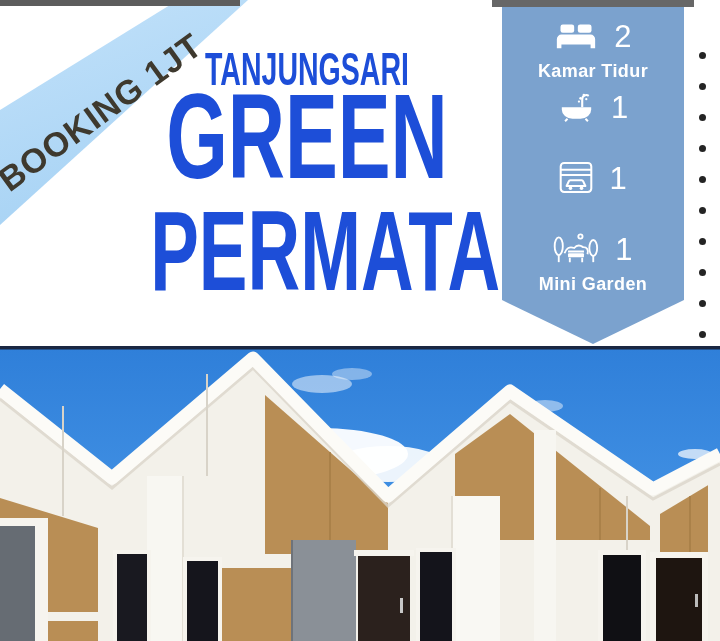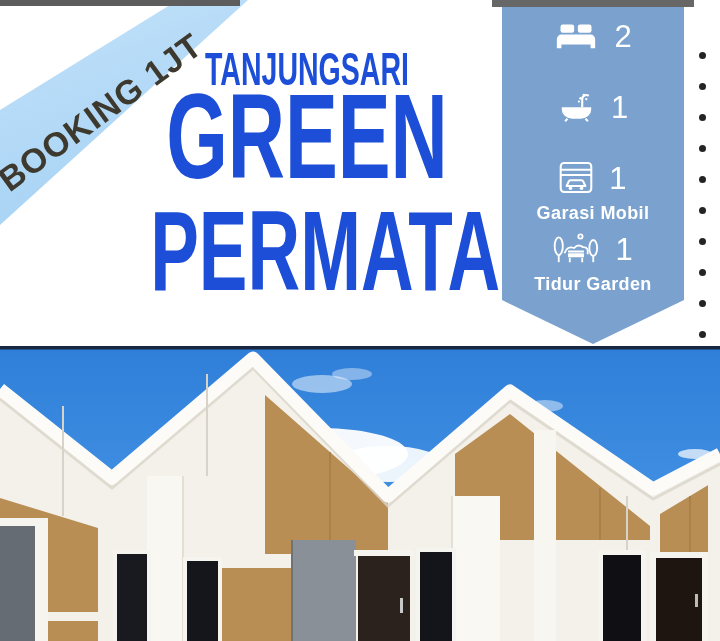--- a/index.html
+++ b/index.html
@@ -73,20 +73,21 @@
       <div class="feat-row">
         <span>
           <svg width="44" height="31" viewBox="0 0 48 34">
             <rect x="7" y="5" width="15" height="9" rx="2.5" fill="#fff"></rect>
             <rect x="26" y="5" width="15" height="9" rx="2.5" fill="#fff"></rect>
             <path d="M3 31 V21 a5 5 0 0 1 5-5 h32 a5 5 0 0 1 5 5 v10 h-5 v-4 H8 v4 z" fill="#fff"></path>
           </svg>
         </span>
         <span class="feat-count">2</span>
       </div>
+      <div class="feat-label">Kamar Tidur</div>
     </div>
 
     <div class="feat">
       <div class="feat-row">
         <span>
           <svg width="37" height="31" viewBox="0 0 44 38">
             <path d="M4 20 h36 v3 a13 11 0 0 1 -13 11 h-10 a13 11 0 0 1 -13 -11 z" fill="#fff"></path>
             <path d="M11 34 l-3 3 M33 34 l3 3" stroke="#fff" stroke-width="2.4" fill="none"></path>
             <path d="M29 20 V10 a5 5 0 0 1 8 -4" stroke="#fff" stroke-width="2.6" fill="none"></path>
             <circle cx="27" cy="9" r="1.6" fill="#fff"></circle>
@@ -106,40 +107,39 @@
             <rect x="2" y="2" width="36" height="34" rx="4"></rect>
             <path d="M2 10 h36 M2 16 h36"></path>
             <path d="M9 29 l2.5-5.5 a2 2 0 0 1 1.8-1.2 h13.4 a2 2 0 0 1 1.8 1.2 L31 29"></path>
             <path d="M8 29 h24"></path>
             <circle cx="13.5" cy="31.5" r="2.1" fill="#fff" stroke="none"></circle>
             <circle cx="26.5" cy="31.5" r="2.1" fill="#fff" stroke="none"></circle>
           </svg>
         </span>
         <span class="feat-count">1</span>
       </div>
-      <div class="feat-label">Garasi Mobil</div>
     </div>
 
     <div class="feat">
       <div class="feat-row">
         <span>
           <svg width="46" height="34" viewBox="0 0 52 38" fill="none" stroke="#fff" stroke-width="2.1">
             <ellipse cx="6.5" cy="17" rx="4.6" ry="10"></ellipse>
             <path d="M6.5 27 v8"></path>
             <ellipse cx="45.5" cy="19" rx="4.4" ry="9"></ellipse>
             <path d="M45.5 28 v7"></path>
             <path d="M13 25 q3 -9 11 -6 q4 -5 10 -1 q7 0 5 8"></path>
             <circle cx="31" cy="6" r="2.4"></circle>
             <rect x="17" y="25" width="18" height="4.5" rx="1" fill="#fff" stroke="none"></rect>
             <path d="M19 30 v5 M33 30 v5 M17 23 h18"></path>
           </svg>
         </span>
         <span class="feat-count">1</span>
       </div>
-      <div class="feat-label">Tidur Garden</div>
+      <div class="feat-label">Mini Garden</div>
     </div>
 
   </div>
 
   <div class="dots">
       <span class="dot"></span>
       <span class="dot"></span>
       <span class="dot"></span>
       <span class="dot"></span>
       <span class="dot"></span>

